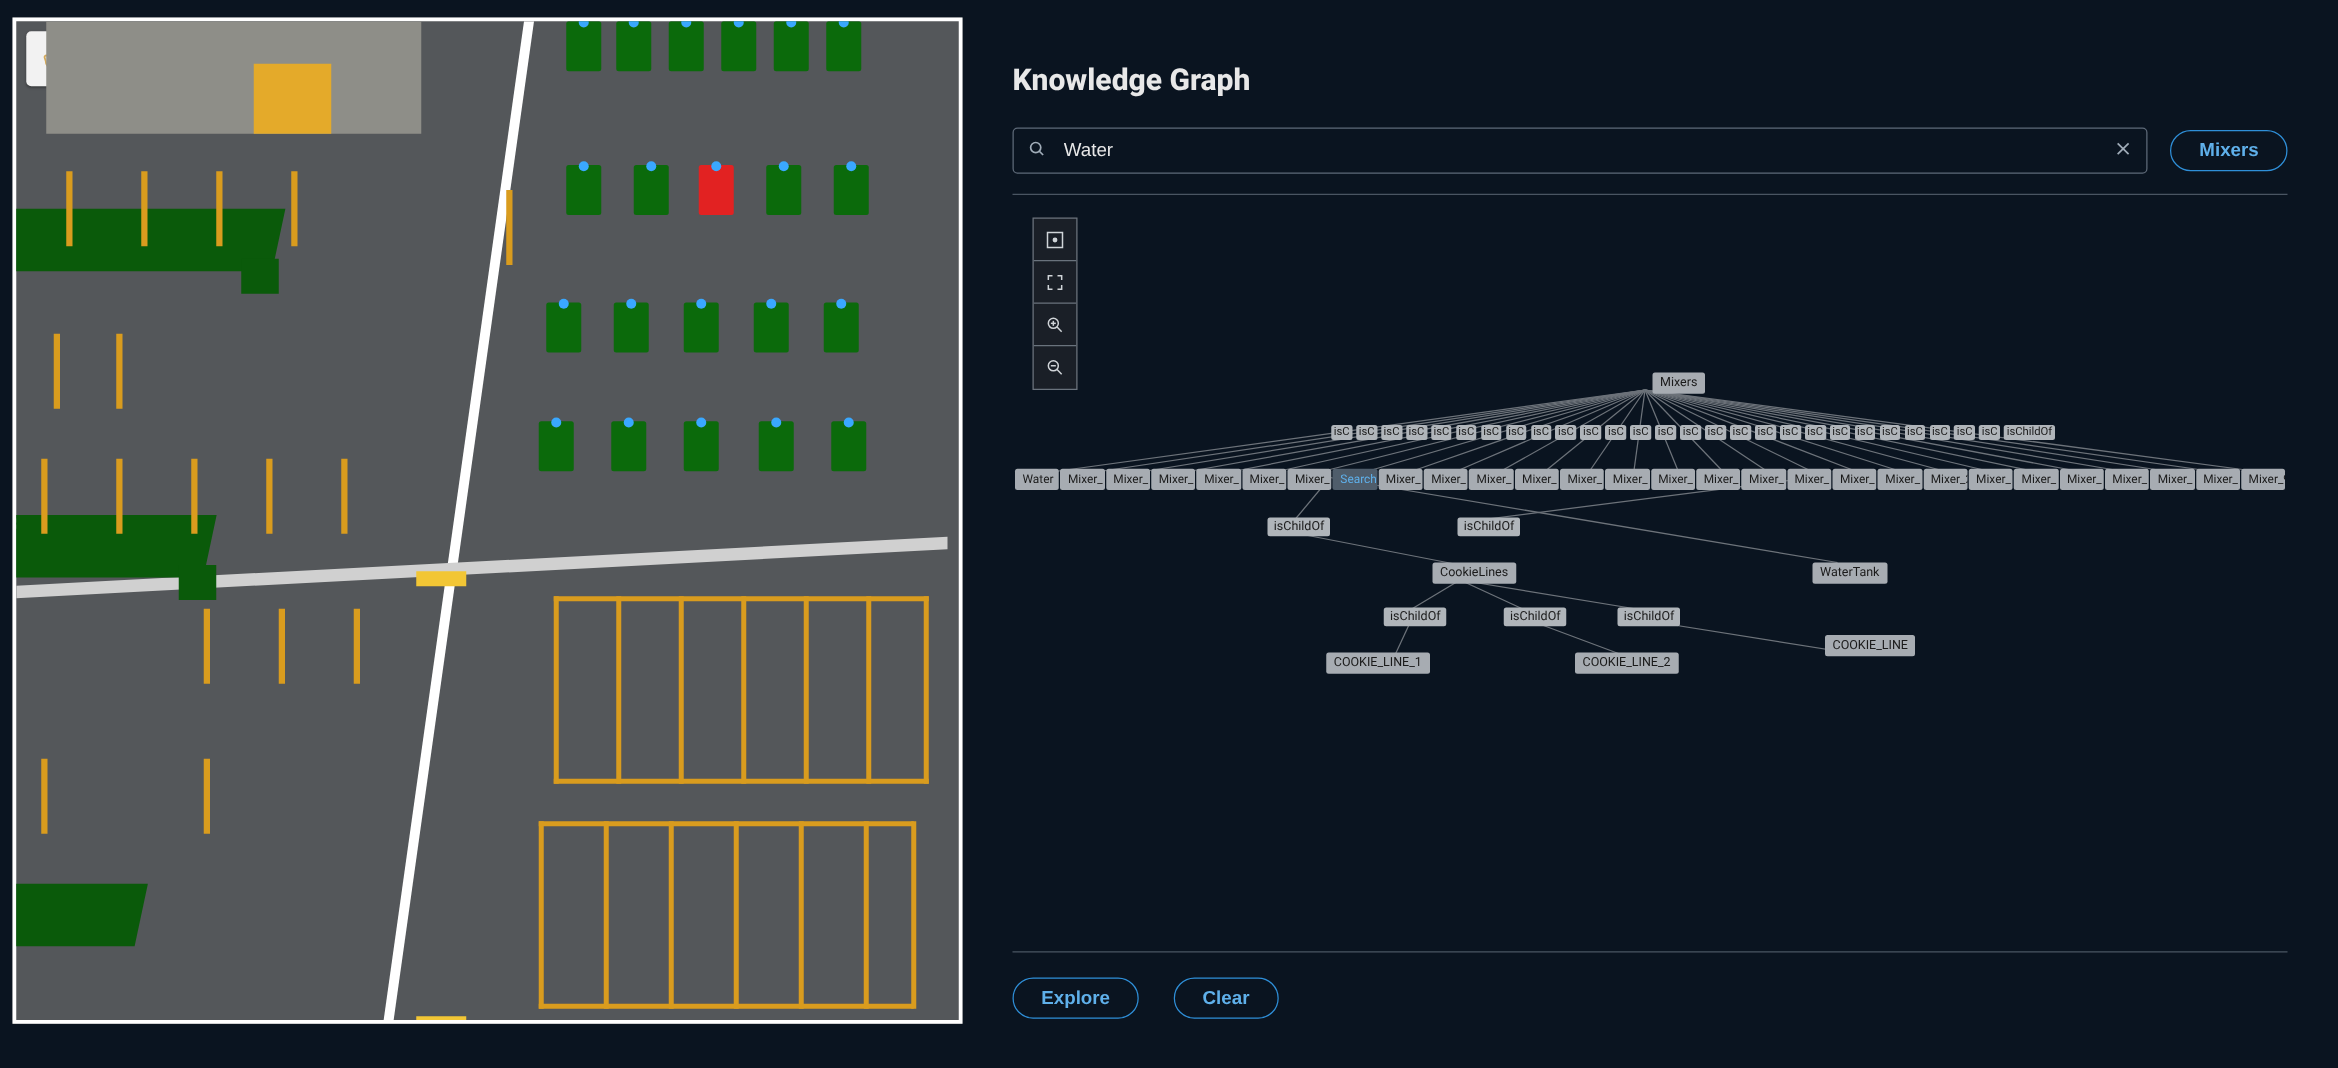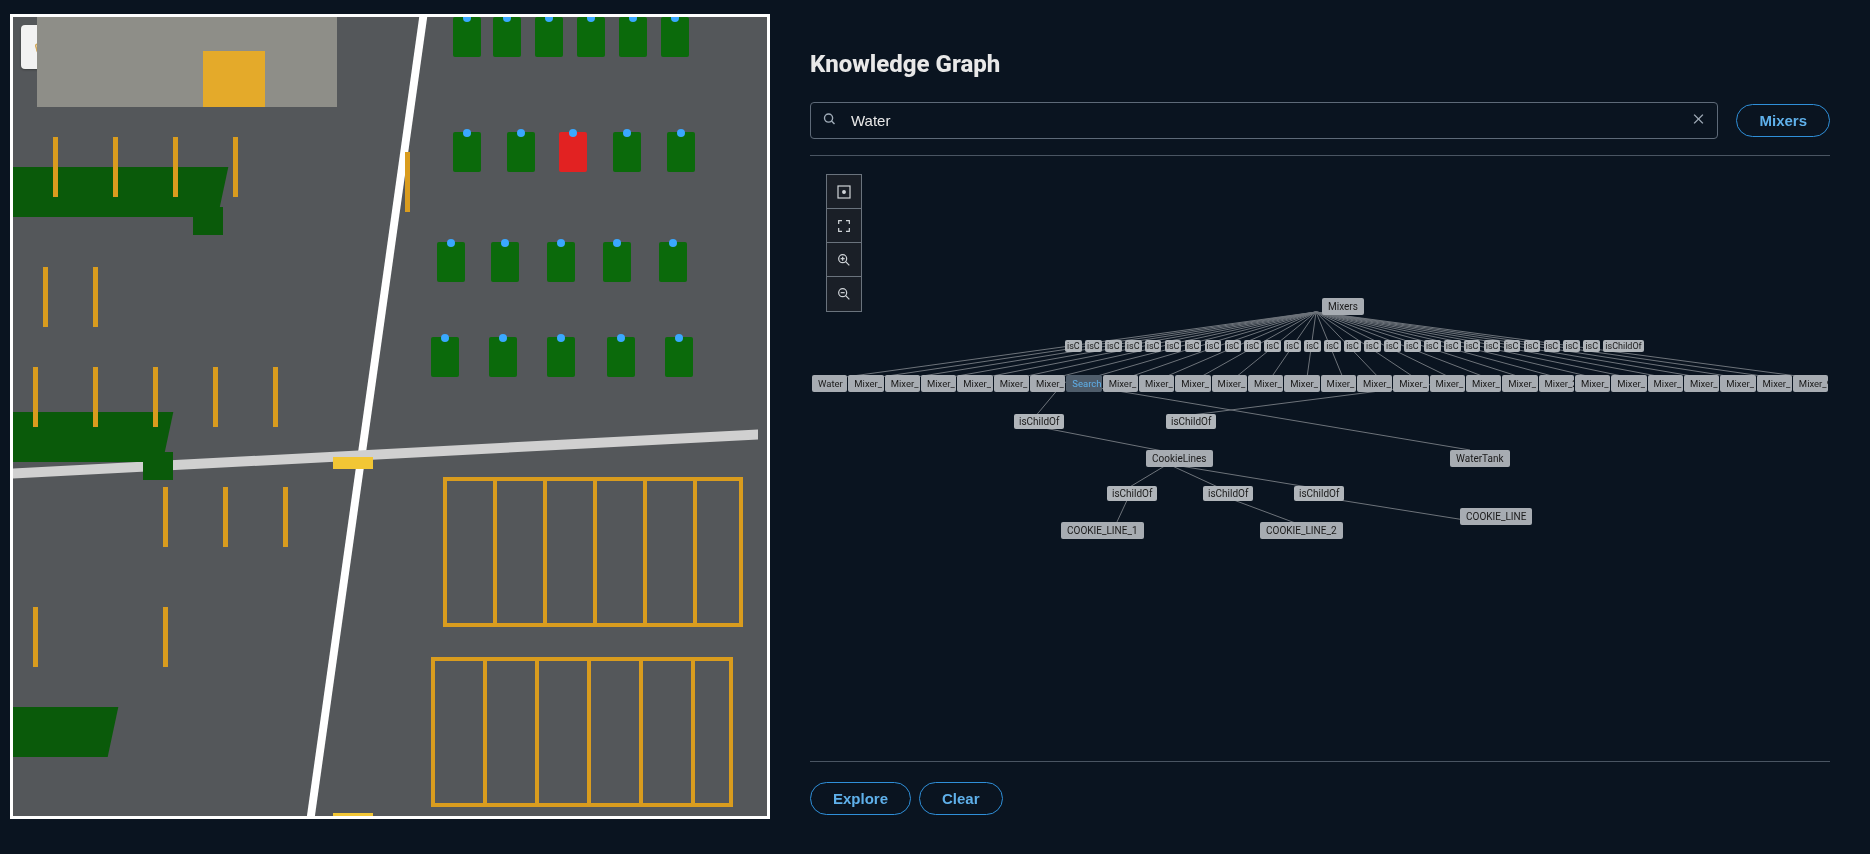--- a/index.html
+++ b/index.html
@@ -129,21 +129,21 @@
   .gedge {
     position:absolute;
     background:#b0b5ba;
     color:#1a1a1a;
     font-size:10px;
     padding:2px 5px;
     border-radius:2px;
     white-space:nowrap;
   }
   .graph-svg { position:absolute; top:0; left:0; width:100%; height:100%;}
-  .btn-row { display:flex; gap:8px;}
+  .btn-row { display:flex; gap:28px;}
 </style>
 </head>
 <body>
 
 <div class="viewport-3d">
   <div class="slide-arrow">›</div>
   <div class="pan-button">
     <svg viewBox="0 0 24 24" fill="none" stroke="#d2a85a" stroke-width="1.6">
         <path d="M8 13V6a1.5 1.5 0 0 1 3 0v5V4.5a1.5 1.5 0 0 1 3 0V11V6a1.5 1.5 0 0 1 3 0v8c0 3-2 6-6 6s-6-3-6-6l-1-3a1.5 1.5 0 0 1 2.7-1.2L8 13z"></path>
       </svg>

